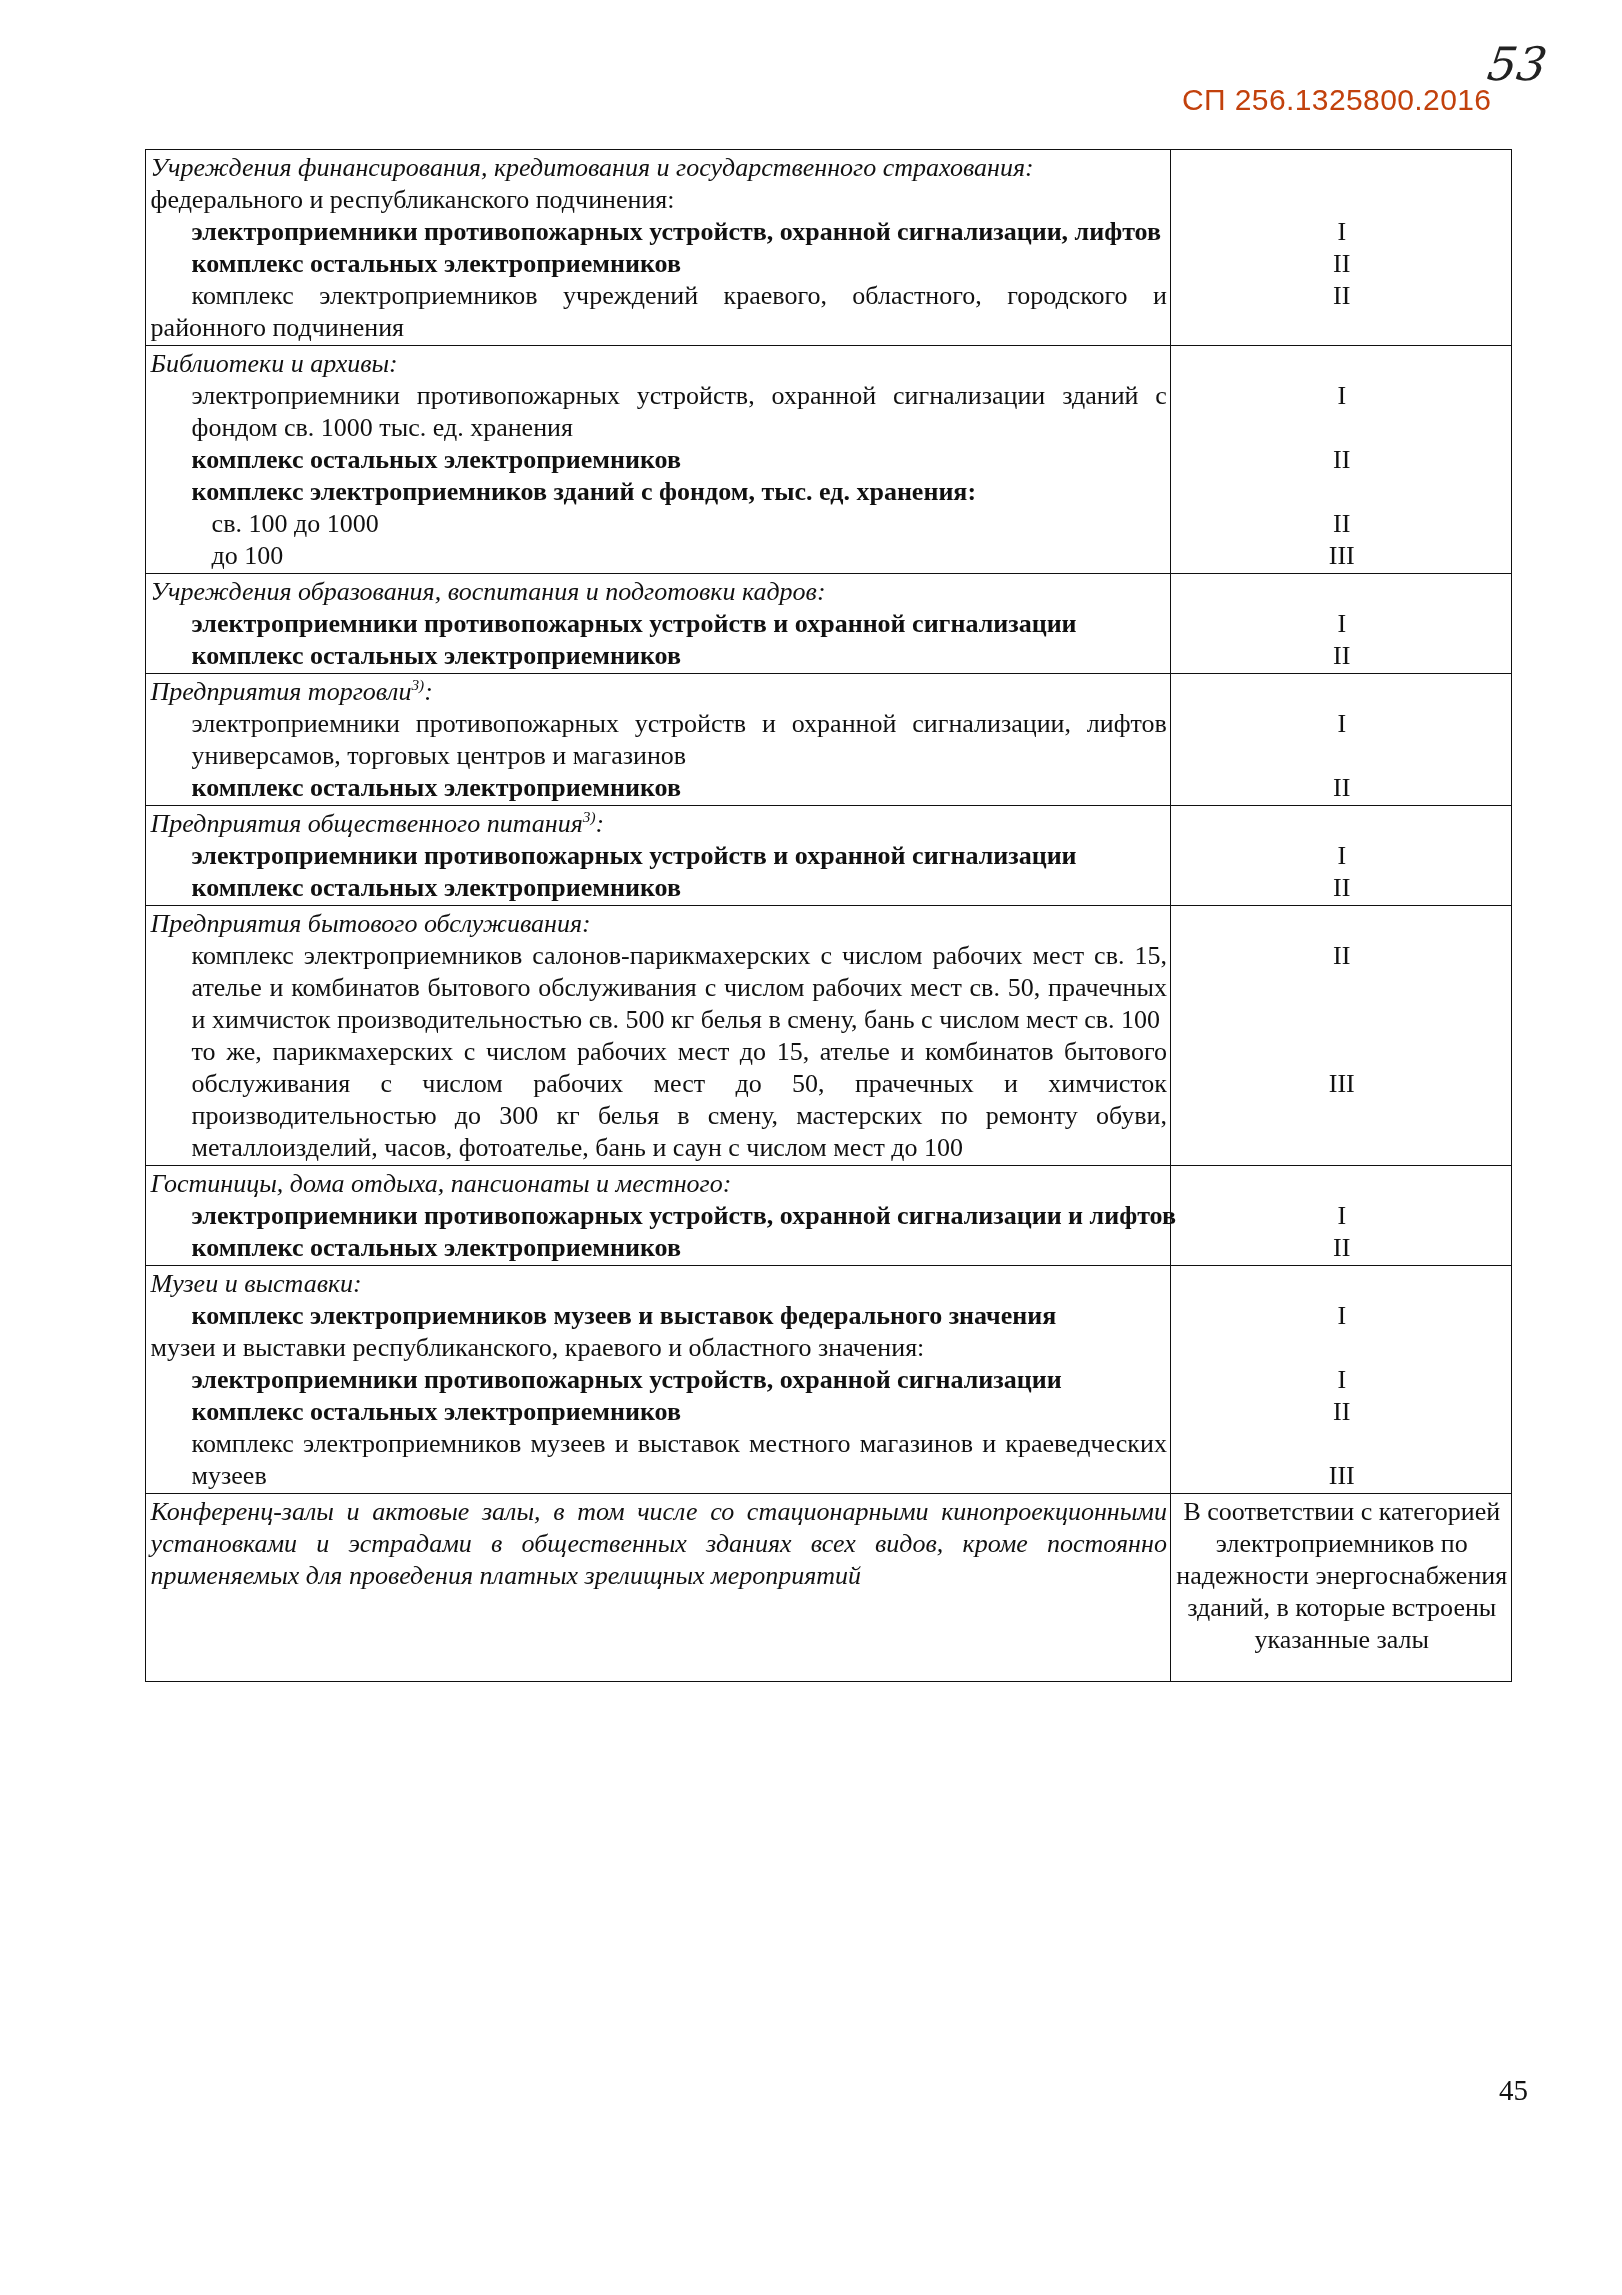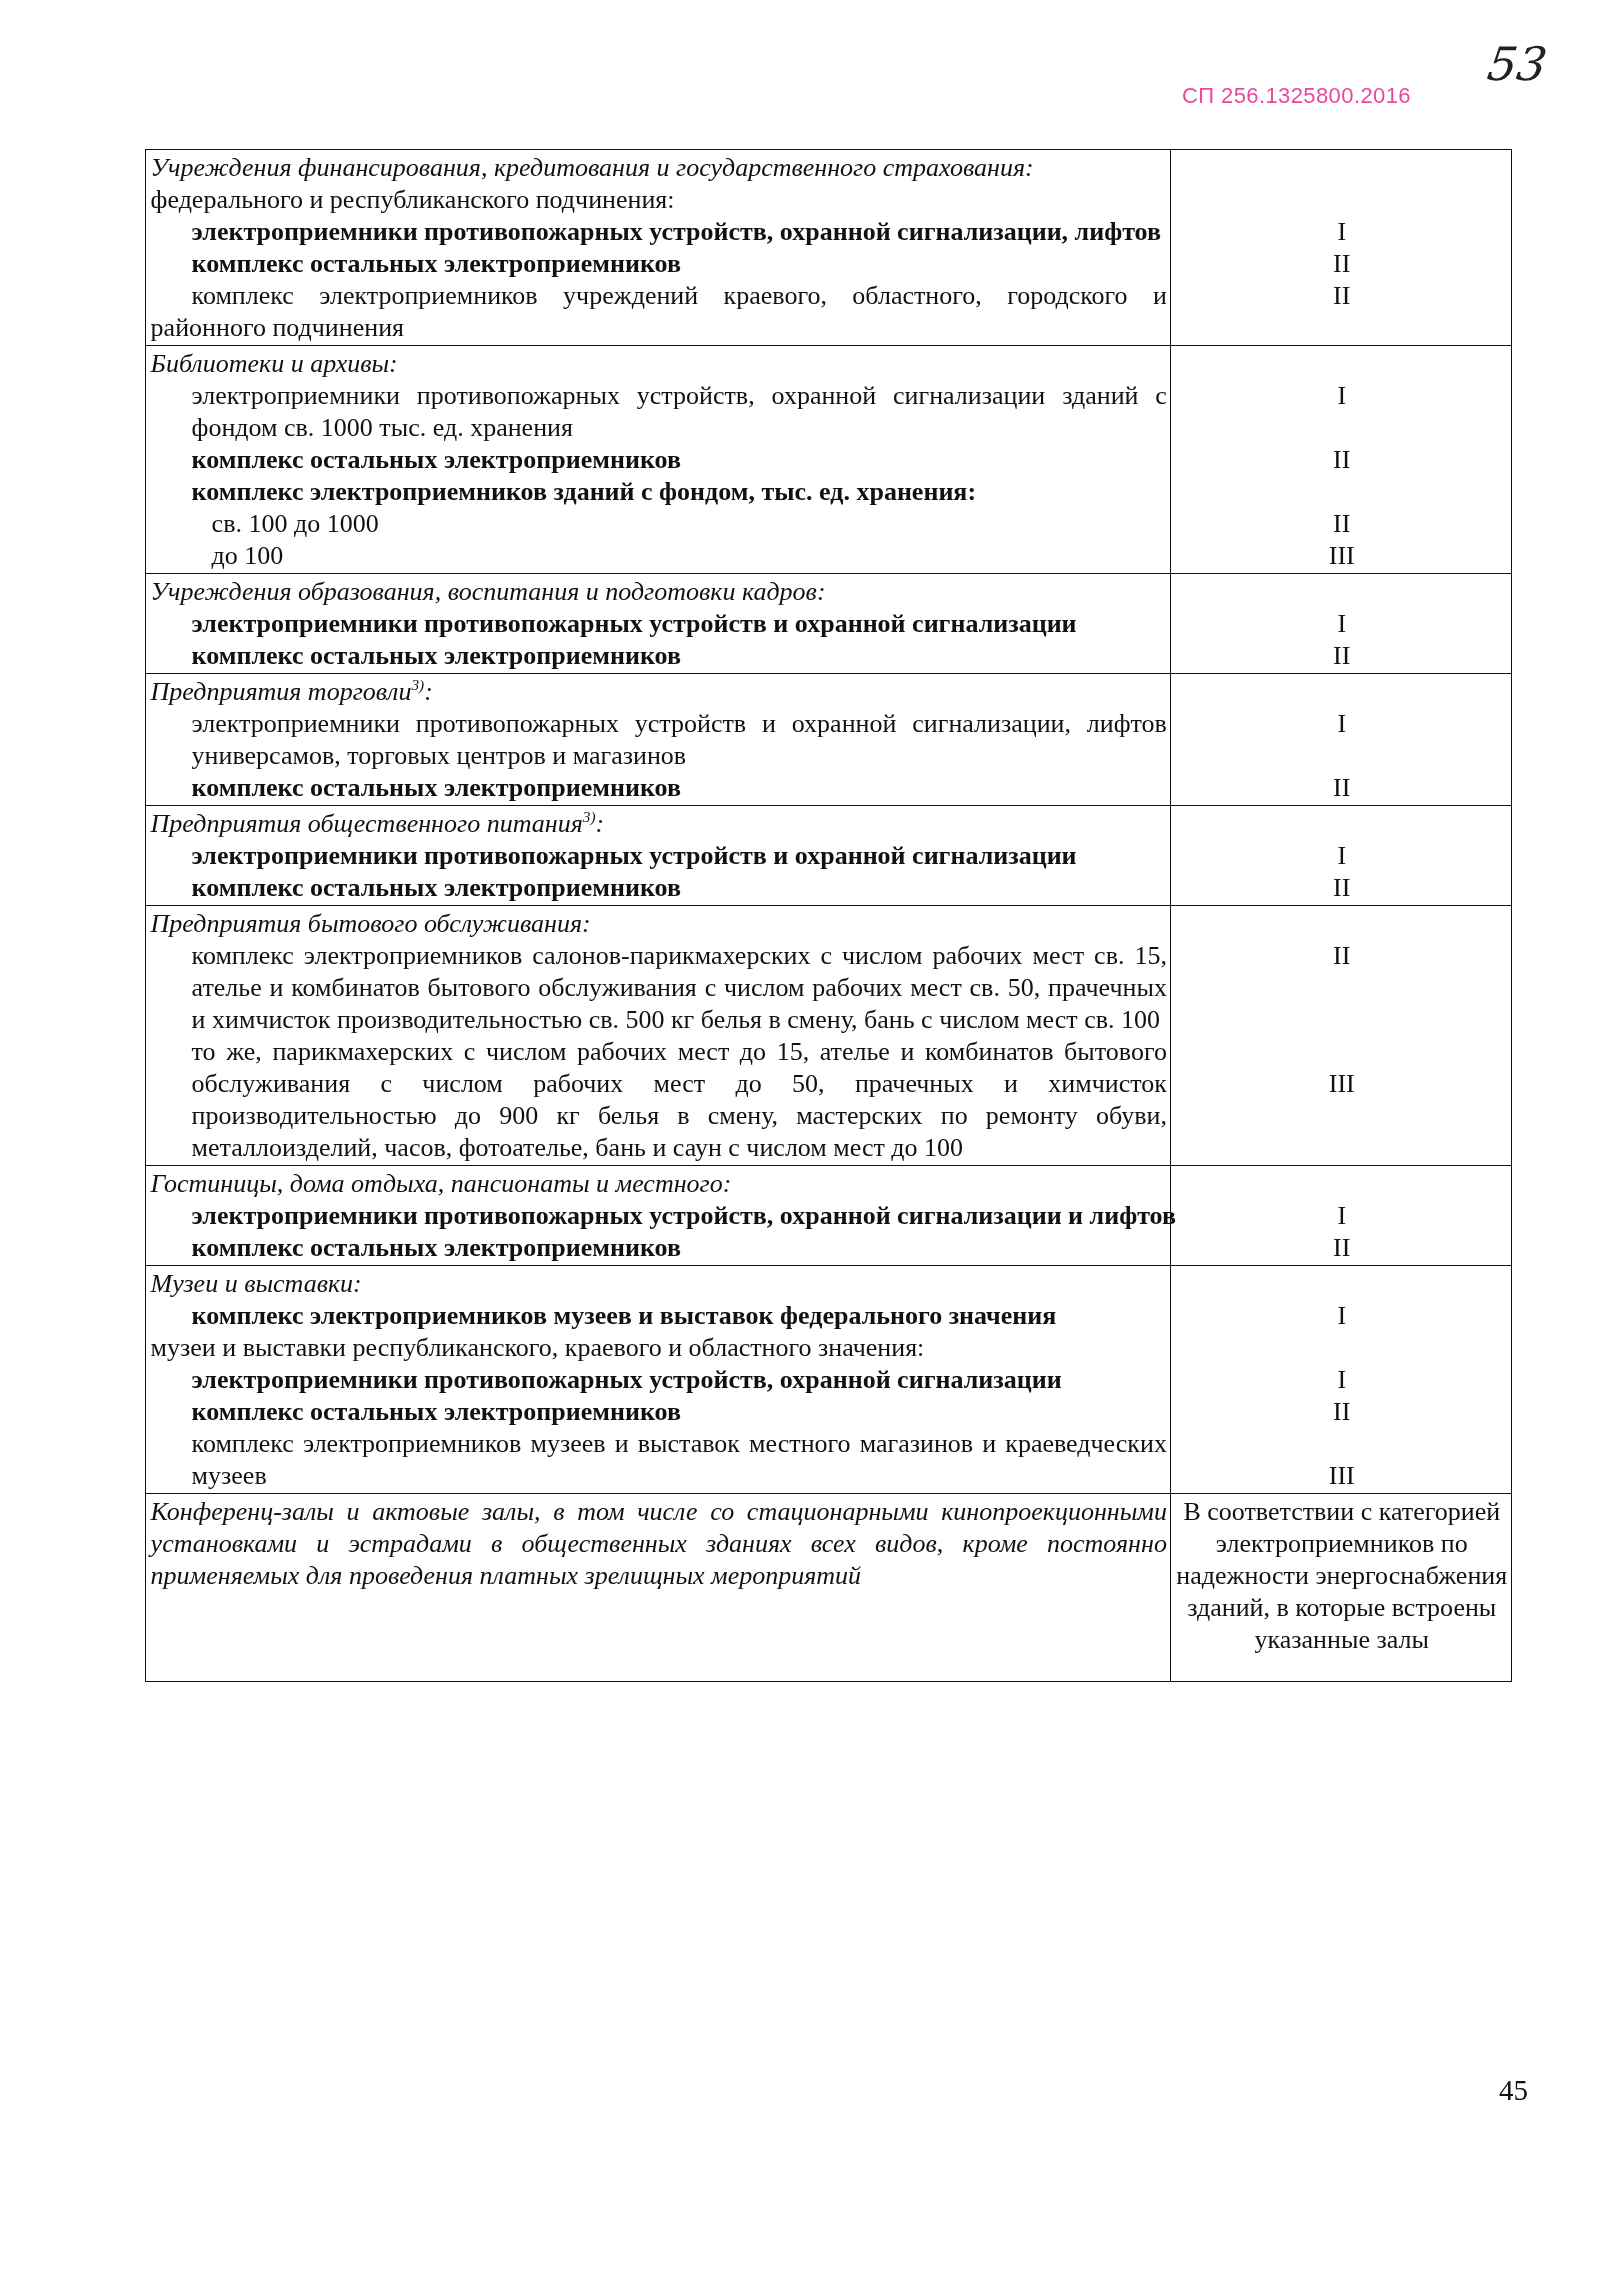--- a/index.html
+++ b/index.html
@@ -3,21 +3,21 @@
   <meta charset="utf-8">
   <style>
     html, body { margin: 0; padding: 0; background: #ffffff; }
     body {
       width: 1622px; height: 2295px; position: relative; overflow: hidden;
       font-family: "Liberation Serif", "DejaVu Serif", serif; color: #111111;
     }
     .doc-code {
       position: absolute; left: 1182px; top: 83px;
       font-family: "Liberation Sans", "DejaVu Sans", sans-serif;
-      font-size: 22px; letter-spacing: 0.4px; color: #ec4899;
+      font-size: 30px; letter-spacing: 0.4px; color: #c2410c;
     }
     .sheet-mark {
       position: absolute; left: 1488px; top: 37px;
       font-family: "DejaVu Serif", serif; font-style: italic;
       font-size: 46px; color: #222; transform: skewX(-8deg);
     }
     table.norms {
       position: absolute; left: 145px; top: 149px; width: 1367px;
       border-collapse: collapse; table-layout: fixed;
     }
@@ -128,21 +128,21 @@
         <span class="line"></span>
         <span class="line">I</span>
         <span class="line">II</span>
       </td>
     </tr>
 
     <tr>
       <td class="desc">
         <span class="line heading">Предприятия бытового обслуживания:</span>
         <span class="line wrap hang">комплекс электроприемников салонов-парикмахерских с числом рабочих мест св. 15, ателье и комбинатов бытового обслуживания с числом рабочих мест св. 50, прачечных и химчисток производительностью св. 500 кг белья в смену, бань с числом мест св. 100</span>
-        <span class="line wrap hang">то же, парикмахерских с числом рабочих мест до 15, ателье и комбинатов бытового обслуживания с числом рабочих мест до 50, прачечных и химчисток производительностью до 900 кг белья в смену, мастерских по ремонту обуви, металлоизделий, часов, фотоателье, бань и саун с числом мест до 100</span>
+        <span class="line wrap hang">то же, парикмахерских с числом рабочих мест до 15, ателье и комбинатов бытового обслуживания с числом рабочих мест до 50, прачечных и химчисток производительностью до 300 кг белья в смену, мастерских по ремонту обуви, металлоизделий, часов, фотоателье, бань и саун с числом мест до 100</span>
       </td>
       <td class="cat">
         <span class="line"></span>
         <span class="line">II</span>
         <span class="line"></span>
           <span class="line"></span>
           <span class="line"></span>
         <span class="line">III</span>
       </td>
     </tr>

